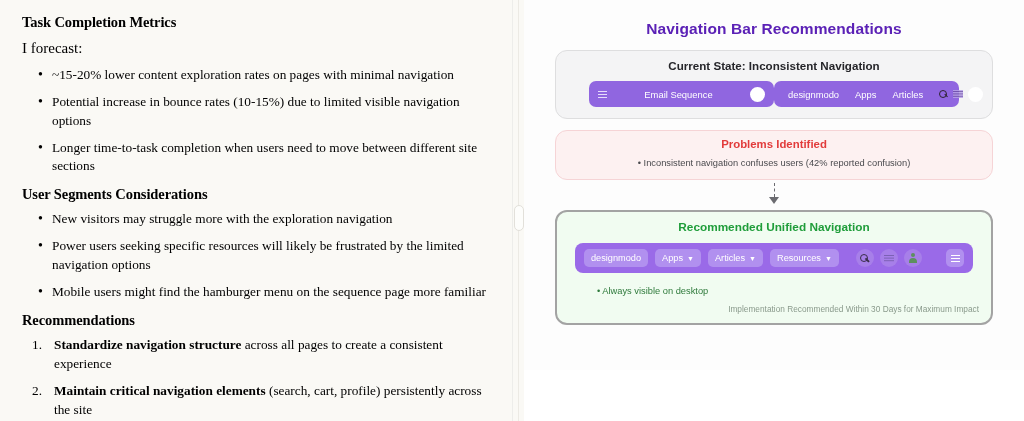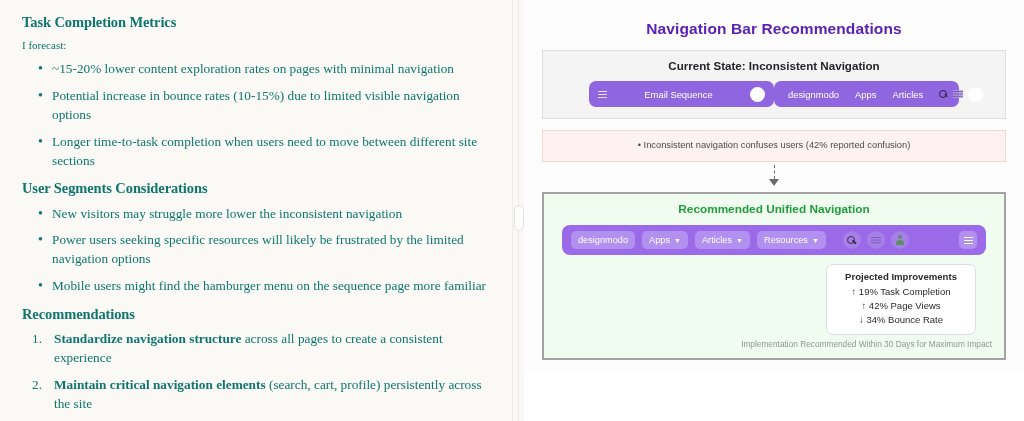--- a/index.html
+++ b/index.html
@@ -10,33 +10,33 @@
   }
   body { display: flex; background: #ffffff; }
 
   
   .left-pane {
     width: 512px; height: 421px;
     background: #faf9f5;
     padding: 6px 22px 0 22px;
     overflow: hidden;
     font-family: "Liberation Serif", serif;
-    color: #0f766e;
+    color: #000000;
     position: relative;
   }
   .doc-h2 {
     font-size: 14.5px;
     font-weight: bold;
     letter-spacing: -0.1px;
     margin: 9px 0 7px 0;
     line-height: 1.25;
   }
   .doc-h2.first { margin-top: 7px; }
   .doc-p {
-    font-size: 11px;
+    font-size: 15px;
     line-height: 1.45;
     margin-bottom: 6px;
   }
   ul.doc-list, ol.doc-list {
     margin: 0 0 4px 0;
     padding-left: 0;
     list-style: none;
   }
   ul.doc-list > li, ol.doc-list > li {
     font-size: 13.3px;
@@ -95,23 +95,23 @@
   .diagram-title {
     text-align: center;
     font-size: 15.5px;
     font-weight: bold;
     color: #5b21b6;
     margin: 10px 0 12px 0;
     letter-spacing: 0.1px;
   }
 
   .card {
-    border-radius: 0;
+    border-radius: 12px;
     padding: 8px 12px;
-    margin: 0 4px;
+    margin: 0 17px;
   }
   .card-current {
     background: #f4f4f5;
     border: 1px solid #dededf;
   }
   .card-problems {
     background: #fdf1f1;
     border: 1px solid #f6d4d6;
     margin-top: 11px;
     padding: 7px 12px 9px 12px;
@@ -288,21 +288,21 @@
   <h2 class="doc-h2 first">Task Completion Metrics</h2>
   <p class="doc-p">I forecast:</p>
   <ul class="doc-list">
     <li>~15-20% lower content exploration rates on pages with minimal navigation</li>
     <li>Potential increase in bounce rates (10-15%) due to limited visible navigation options</li>
     <li>Longer time-to-task completion when users need to move between different site sections</li>
   </ul>
 
   <h2 class="doc-h2">User Segments Considerations</h2>
   <ul class="doc-list">
-    <li>New visitors may struggle more lower the inconsistent navigation</li>
+    <li>New visitors may struggle more with the exploration navigation</li>
     <li>Power users seeking specific resources will likely be frustrated by the limited navigation options</li>
     <li>Mobile users might find the hamburger menu on the sequence page more familiar</li>
   </ul>
 
   <h2 class="doc-h2">Recommendations</h2>
   <ol class="doc-list">
     <li><span class="bold-lead">Standardize navigation structure</span><span> across all pages to create a consistent experience</span></li>
     <li><span class="bold-lead">Maintain critical navigation elements</span><span> (search, cart, profile) persistently across the site</span></li>
   </ol>
 </div>
@@ -338,20 +338,21 @@
           <span class="icon-search-sm"></span>
           <span class="icon-cart-sm"></span>
           <span class="avatar-circle"></span>
         </span>
       </div>
 
     </div>
   </div>
 
   <div class="card card-problems">
+    <div class="card-heading red">Problems Identified</div>
     <div class="bullet-line">• Inconsistent navigation confuses users (42% reported confusion)</div>
   </div>
 
   <div class="arrow-wrap">
     <div class="arrow-line"></div>
     <div class="arrow-head"></div>
   </div>
 
   <div class="card card-recommended">
     <div class="card-heading green">Recommended Unified Navigation</div>
@@ -387,25 +388,20 @@
         <span class="hamburger-sm">
             <i></i>
             <i></i>
             <i></i>
           </span>
       </span>
     </div>
 
     <div class="rec-body">
       <div class="rec-bullets">
-      </div>
-      <div class="metrics-box">
-        <div class="metrics-title">Projected Improvements</div>
-        <div class="metric">↑ 19% Task Completion</div>
-        <div class="metric">↑ 42% Page Views</div>
-        <div class="metric">↓ 34% Bounce Rate</div>
+        <div>• Always visible on desktop</div>
       </div>
     </div>
 
     <div class="footer-note">Implementation Recommended Within 30 Days for Maximum Impact</div>
   </div>
 
 </div>
 
 </body></html>

